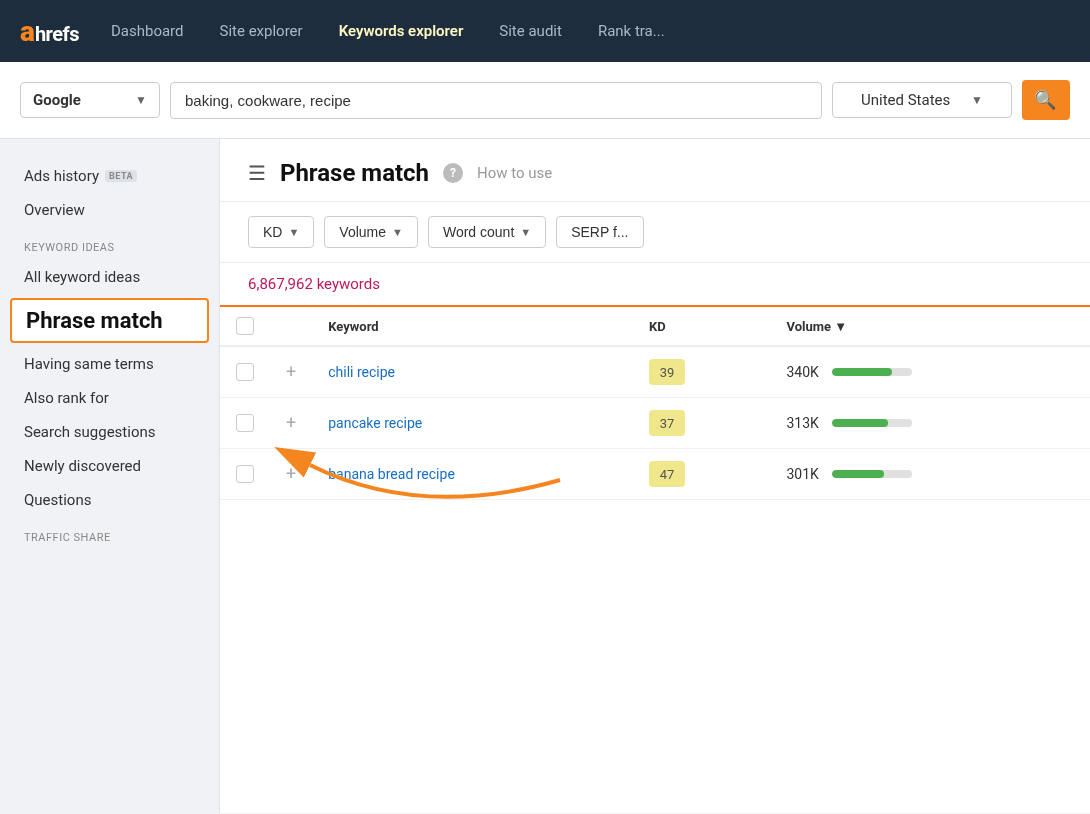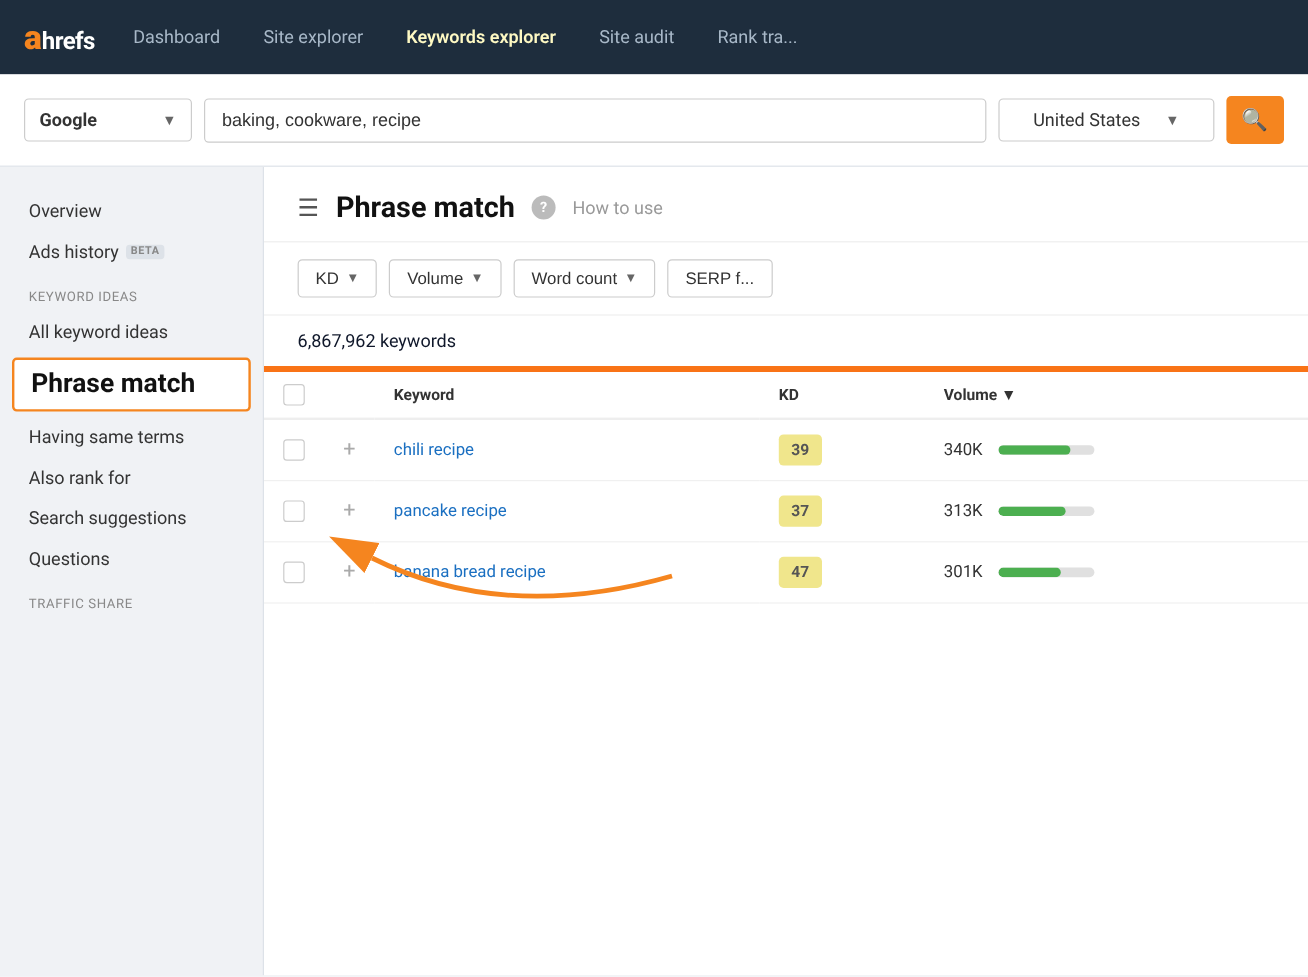--- a/index.html
+++ b/index.html
@@ -227,22 +227,22 @@
       display: flex;
       align-items: center;
       gap: 6px;
     }
     .filter-btn .chevron { font-size: 11px; color: #666; }
 
     
     .keywords-count {
       padding: 12px 28px;
       font-size: 15px;
-      color: #0f172a;
-      border-bottom: 5px solid #f97316;
+      color: #be185d;
+      border-bottom: 2px solid #f97316;
     }
 
     
     .table-wrap {
       flex: 1;
       overflow: auto;
     }
     table {
       width: 100%;
       border-collapse: collapse;
@@ -274,21 +274,21 @@
       cursor: pointer;
     }
     .kd-badge {
       display: inline-flex;
       align-items: center;
       justify-content: center;
       width: 36px;
       height: 26px;
       border-radius: 4px;
       font-size: 13px;
-      font-weight: 700;
+      font-weight: 400;
       color: #555;
     }
     .kd-yellow { background: #f0e68c; }
     .volume-bar-wrap {
       display: flex;
       align-items: center;
       gap: 8px;
     }
     .volume-text { font-size: 14px; color: #333; min-width: 38px; }
     .bar-container {
@@ -354,33 +354,34 @@
       <span class="chevron">▼</span>
     </div>
     <button class="search-btn">
       <span>🔍</span>
     </button>
   </div>
 
   <div class="main-layout">
 
     <aside class="sidebar">
-      <div class="sidebar-item">Overview</div>
       <div class="sidebar-item">
         <span>Ads history</span>
         <span class="beta-badge">BETA</span>
       </div>
+      <div class="sidebar-item">Overview</div>
 
       <div class="sidebar-section-label">KEYWORD IDEAS</div>
 
       <div class="sidebar-item">All keyword ideas</div>
       <div class="sidebar-item active">Phrase match</div>
       <div class="sidebar-item">Having same terms</div>
       <div class="sidebar-item">Also rank for</div>
       <div class="sidebar-item">Search suggestions</div>
+      <div class="sidebar-item">Newly discovered</div>
       <div class="sidebar-item">Questions</div>
 
       <div class="sidebar-section-label">TRAFFIC SHARE</div>
     </aside>
 
     <div class="content-area">
 
       <div class="content-header">
         <span class="hamburger-icon">☰</span>
         <span class="content-title">Phrase match</span>

